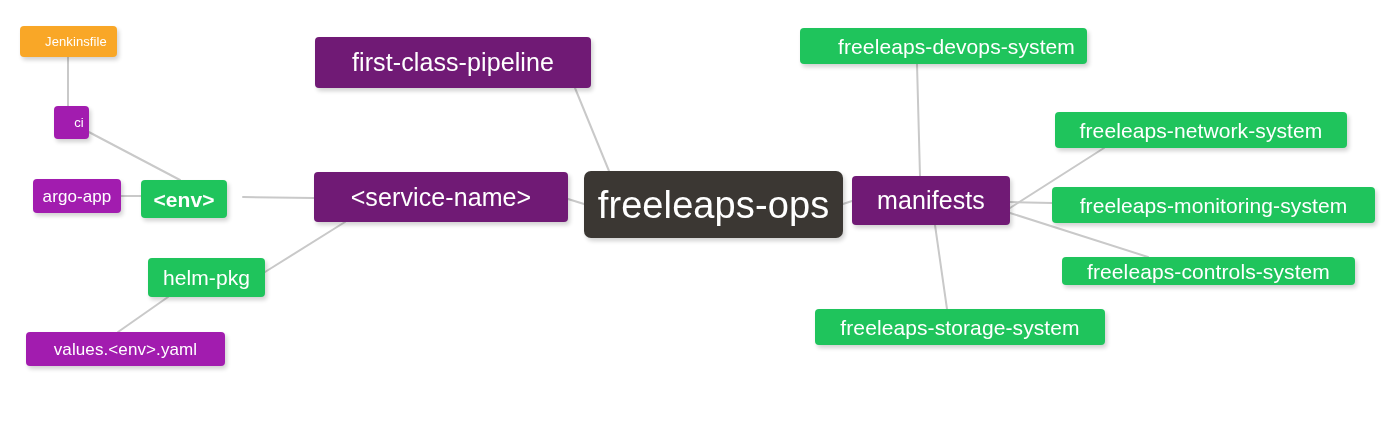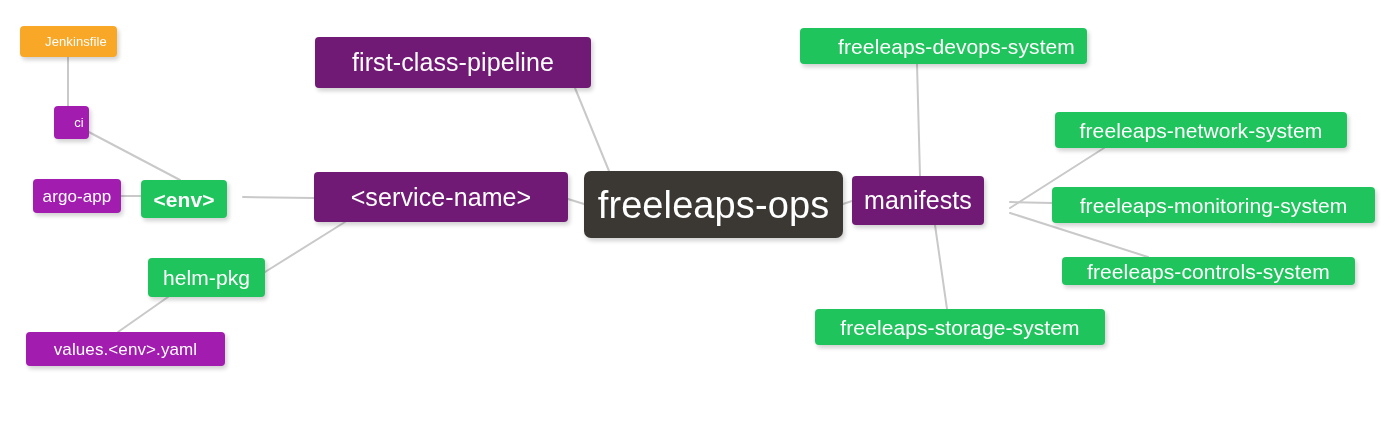--- a/index.html
+++ b/index.html
@@ -66,21 +66,21 @@
       <line x1="168" y1="297" x2="118" y2="332" stroke="#c9c9c9" stroke-width="2" stroke-linecap="round"></line>
       <line x1="920" y1="176" x2="917" y2="64" stroke="#c9c9c9" stroke-width="2" stroke-linecap="round"></line>
       <line x1="1010" y1="208" x2="1104" y2="148" stroke="#c9c9c9" stroke-width="2" stroke-linecap="round"></line>
       <line x1="1010" y1="202" x2="1052" y2="203" stroke="#c9c9c9" stroke-width="2" stroke-linecap="round"></line>
       <line x1="1010" y1="213" x2="1148" y2="257" stroke="#c9c9c9" stroke-width="2" stroke-linecap="round"></line>
       <line x1="935" y1="225" x2="947" y2="309" stroke="#c9c9c9" stroke-width="2" stroke-linecap="round"></line>
     </svg>
   <div id="node-layer">
       <div class="node root size-xl" style="left: 584px; top: 171px; width: 259px; height: 67px;">freeleaps-ops</div>
       <div class="node blue size-lg" style="left: 314px; top: 172px; width: 254px; height: 50px;">&lt;service-name&gt;</div>
-      <div class="node blue size-lg" style="left: 852px; top: 176px; width: 132px; height: 49px;">manifests</div>
+      <div class="node blue size-lg" style="left: 852px; top: 176px; width: 158px; height: 49px;">manifests</div>
       <div class="node blue size-lg" style="left: 315px; top: 37px; width: 276px; height: 51px;">first-class-pipeline</div>
       <div class="node green size-md" style="left: 141px; top: 180px; width: 86px; height: 38px; font-weight: bold;">&lt;env&gt;</div>
       <div class="node green size-md" style="left: 148px; top: 258px; width: 117px; height: 39px;">helm-pkg</div>
       <div class="node orange size-xs" style="left: 20px; top: 26px; width: 97px; height: 31px;">Jenkinsfile</div>
       <div class="node red size-xs" style="left: 54px; top: 106px; width: 31px; height: 33px;">ci</div>
       <div class="node red size-sm" style="left: 33px; top: 179px; width: 88px; height: 34px;">argo-app</div>
       <div class="node red size-sm" style="left: 26px; top: 332px; width: 199px; height: 34px;">values.&lt;env&gt;.yaml</div>
       <div class="node green size-md" style="left: 800px; top: 28px; width: 287px; height: 36px; padding-left: 36px;">freeleaps-devops-system</div>
       <div class="node green size-md" style="left: 1055px; top: 112px; width: 292px; height: 36px;">freeleaps-network-system</div>
       <div class="node green size-md" style="left: 1052px; top: 187px; width: 323px; height: 36px;">freeleaps-monitoring-system</div>

